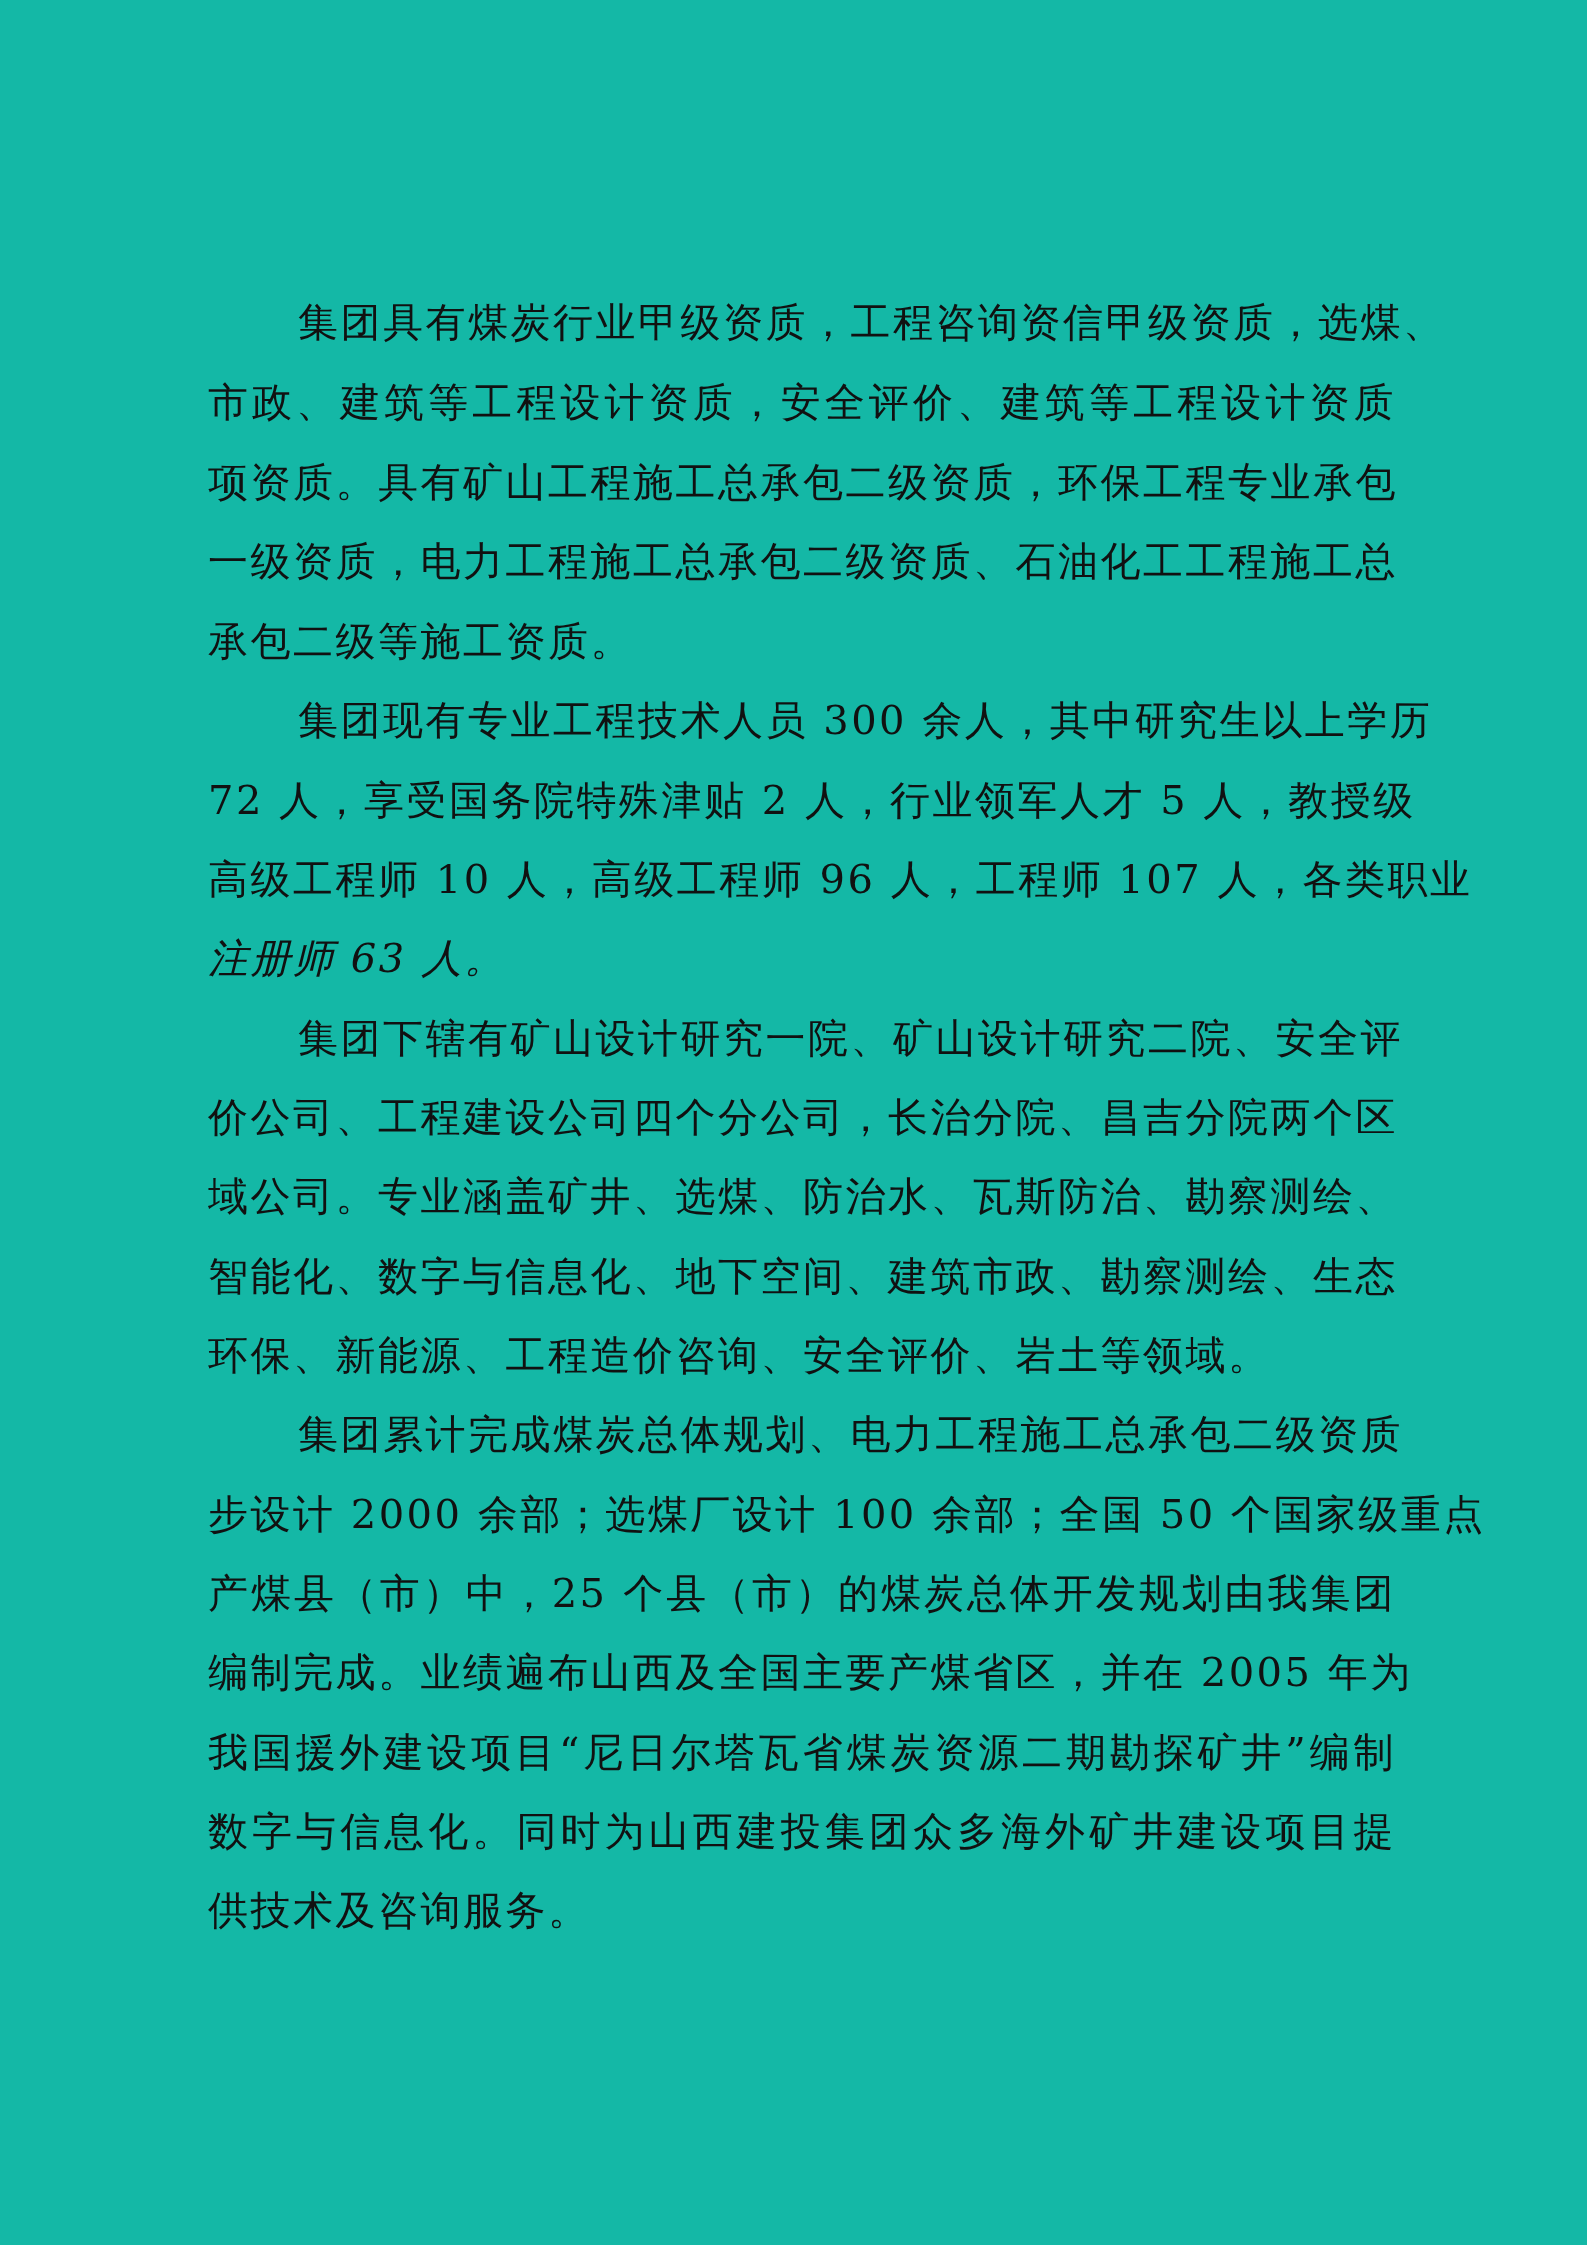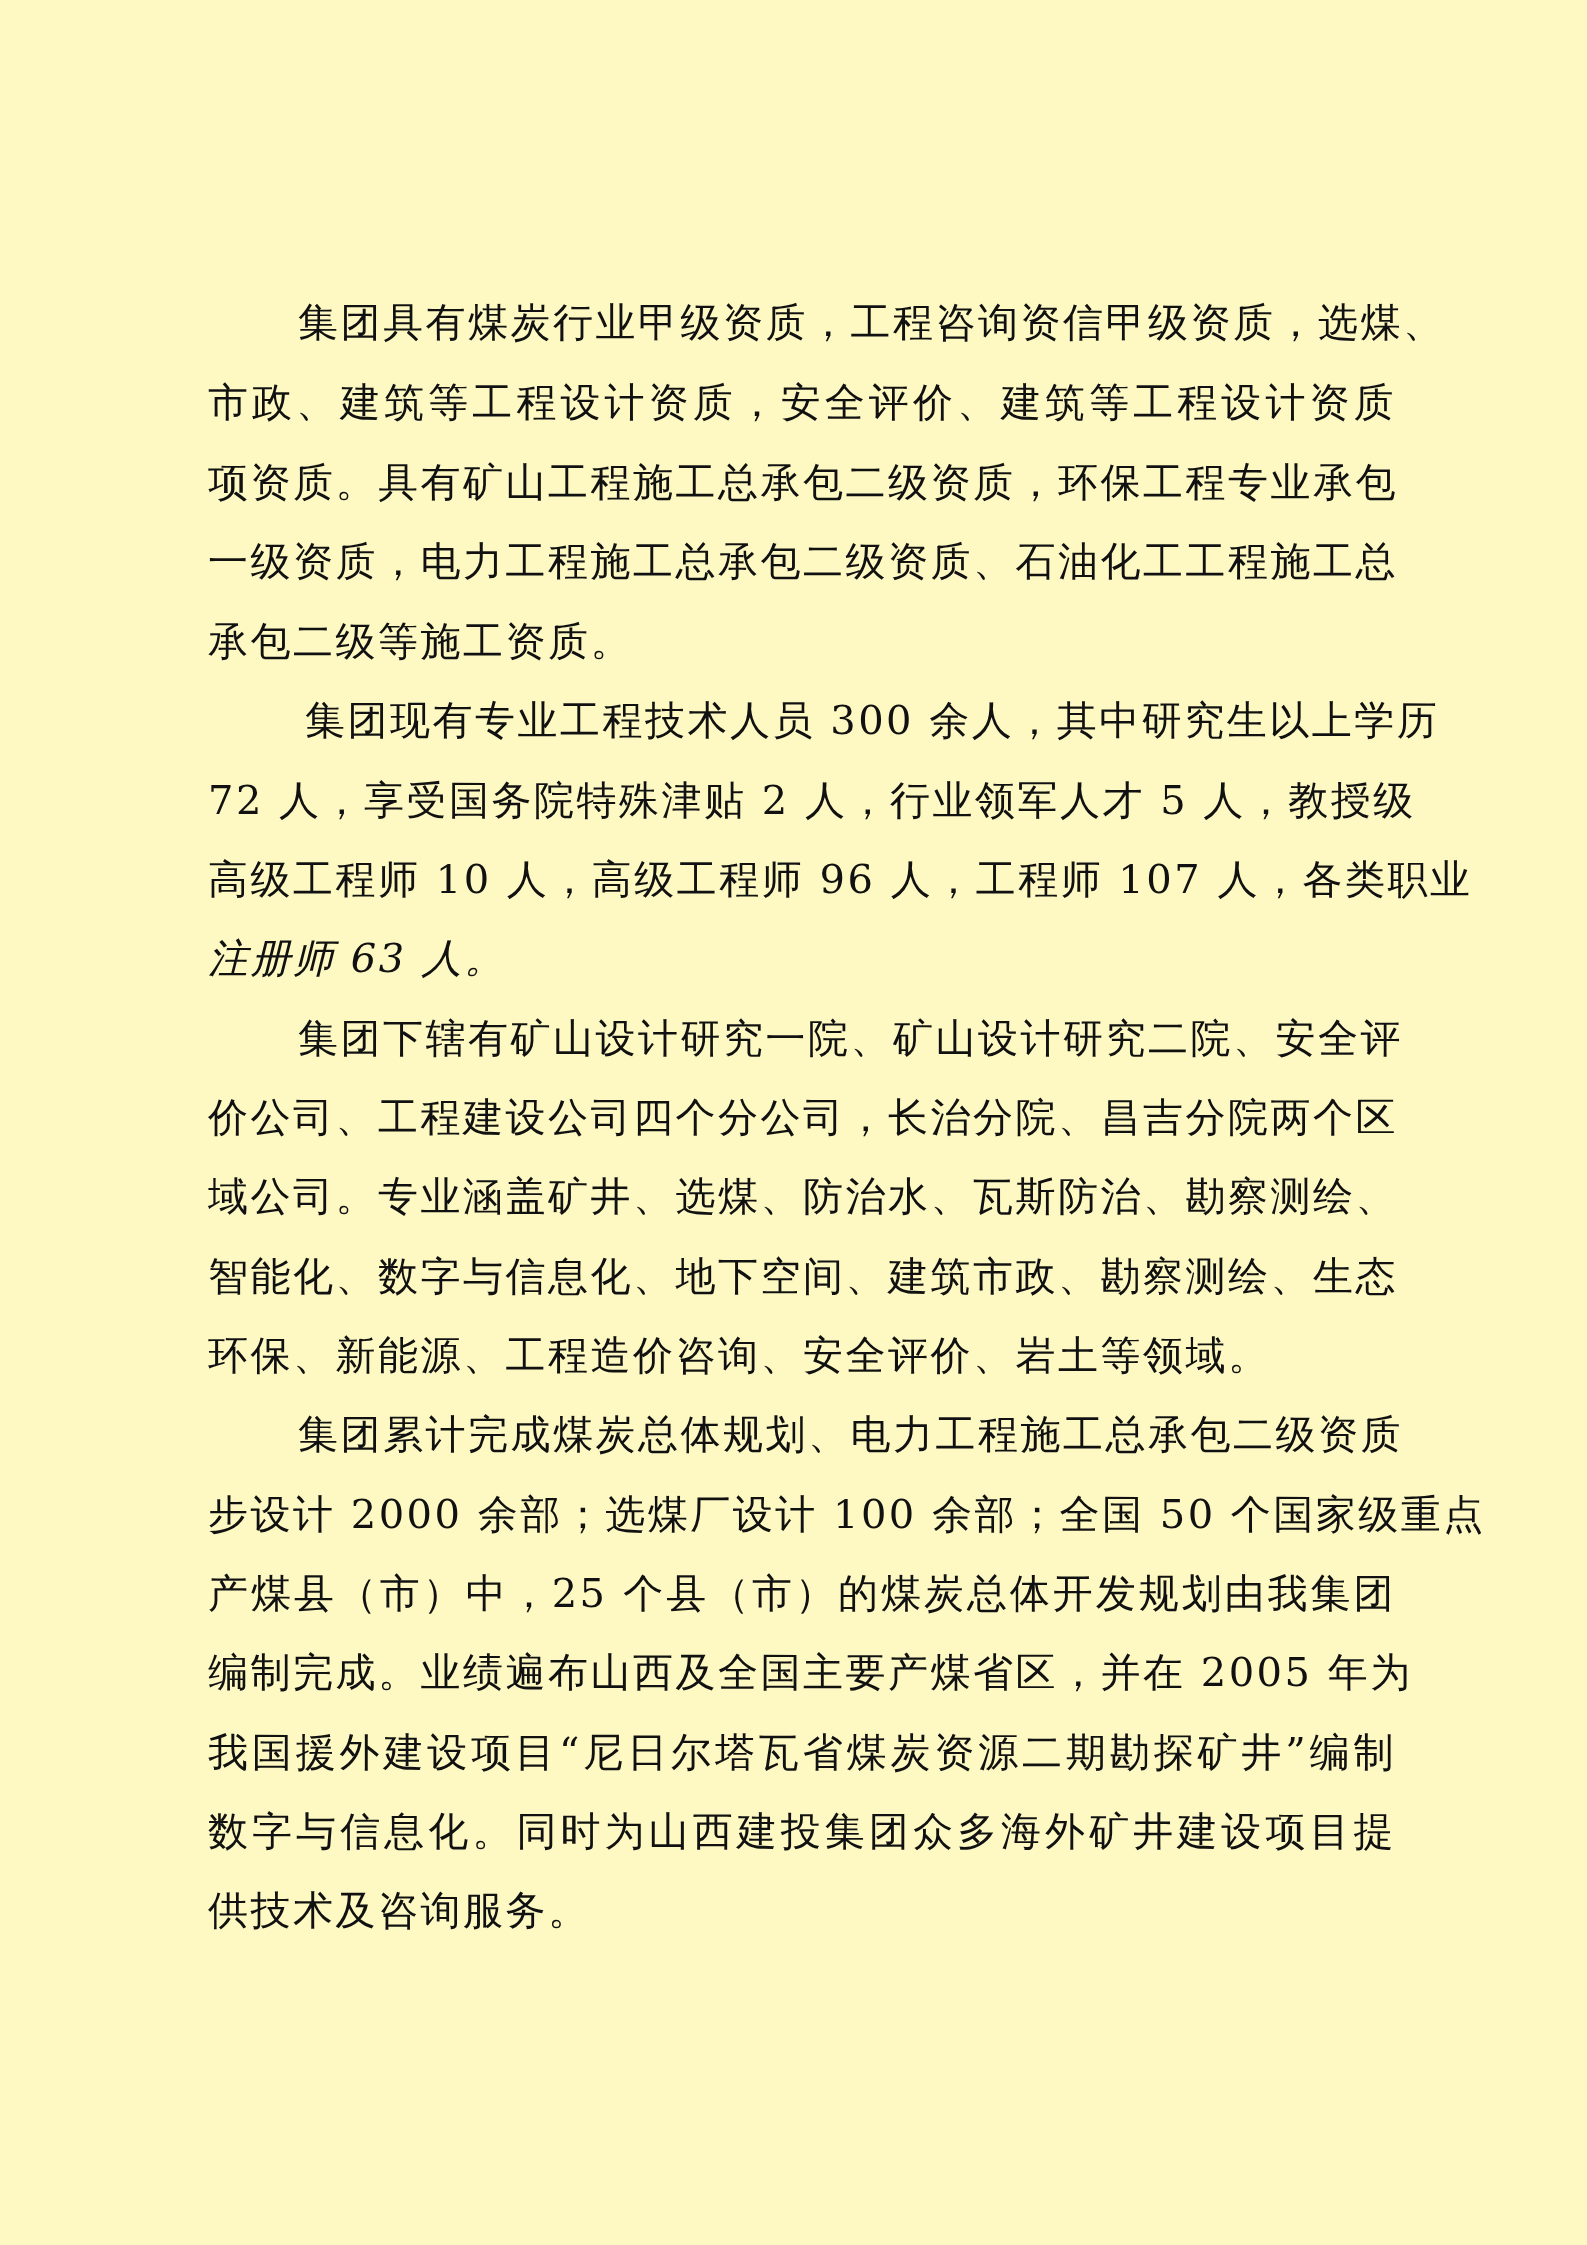--- a/index.html
+++ b/index.html
@@ -14,21 +14,21 @@
       overflow: hidden;
       font-family: "DejaVu Serif", "Liberation Serif", serif;
       color: #111111;
     }
     .page {
       position: absolute;
       left: 0;
       top: 0;
       width: 1587px;
       height: 2245px;
-      background: #fef9c3;
+      background: #14b8a6;
     }
     .line {
       position: absolute;
       left: 208px;
       width: 1188px;
       height: 60px;
       font-size: 40px;
       line-height: 60px;
       white-space: nowrap;
       letter-spacing: 2.5px;
@@ -50,21 +50,21 @@
 
   <div>
     <div class="line indent" style="top:292px;">集团具有煤炭行业甲级资质，工程咨询资信甲级资质，选煤、</div>
     <div class="line" style="top:372px;">市政、建筑等工程设计资质，安全评价、建筑等工程设计资质</div>
     <div class="line" style="top:452px;">项资质。具有矿山工程施工总承包二级资质，环保工程专业承包</div>
     <div class="line" style="top:531px;">一级资质，电力工程施工总承包二级资质、石油化工工程施工总</div>
     <div class="line last" style="top:611px;">承包二级等施工资质。</div>
   </div>
 
   <div>
-    <div class="line indent" style="top:690px;margin-left:7px;">集团现有专业工程技术人员 300 余人，其中研究生以上学历</div>
+    <div class="line indent" style="top:690px;">集团现有专业工程技术人员 300 余人，其中研究生以上学历</div>
     <div class="line" style="top:770px;">72 人，享受国务院特殊津贴 2 人，行业领军人才 5 人，教授级</div>
     <div class="line" style="top:849px;">高级工程师 10 人，高级工程师 96 人，工程师 107 人，各类职业</div>
     <div class="line last" style="top:928px;font-style:italic;">注册师 63 人。</div>
   </div>
 
   <div>
     <div class="line indent" style="top:1008px;">集团下辖有矿山设计研究一院、矿山设计研究二院、安全评</div>
     <div class="line" style="top:1087px;">价公司、工程建设公司四个分公司，长治分院、昌吉分院两个区</div>
     <div class="line" style="top:1166px;">域公司。专业涵盖矿井、选煤、防治水、瓦斯防治、勘察测绘、</div>
     <div class="line" style="top:1246px;">智能化、数字与信息化、地下空间、建筑市政、勘察测绘、生态</div>

